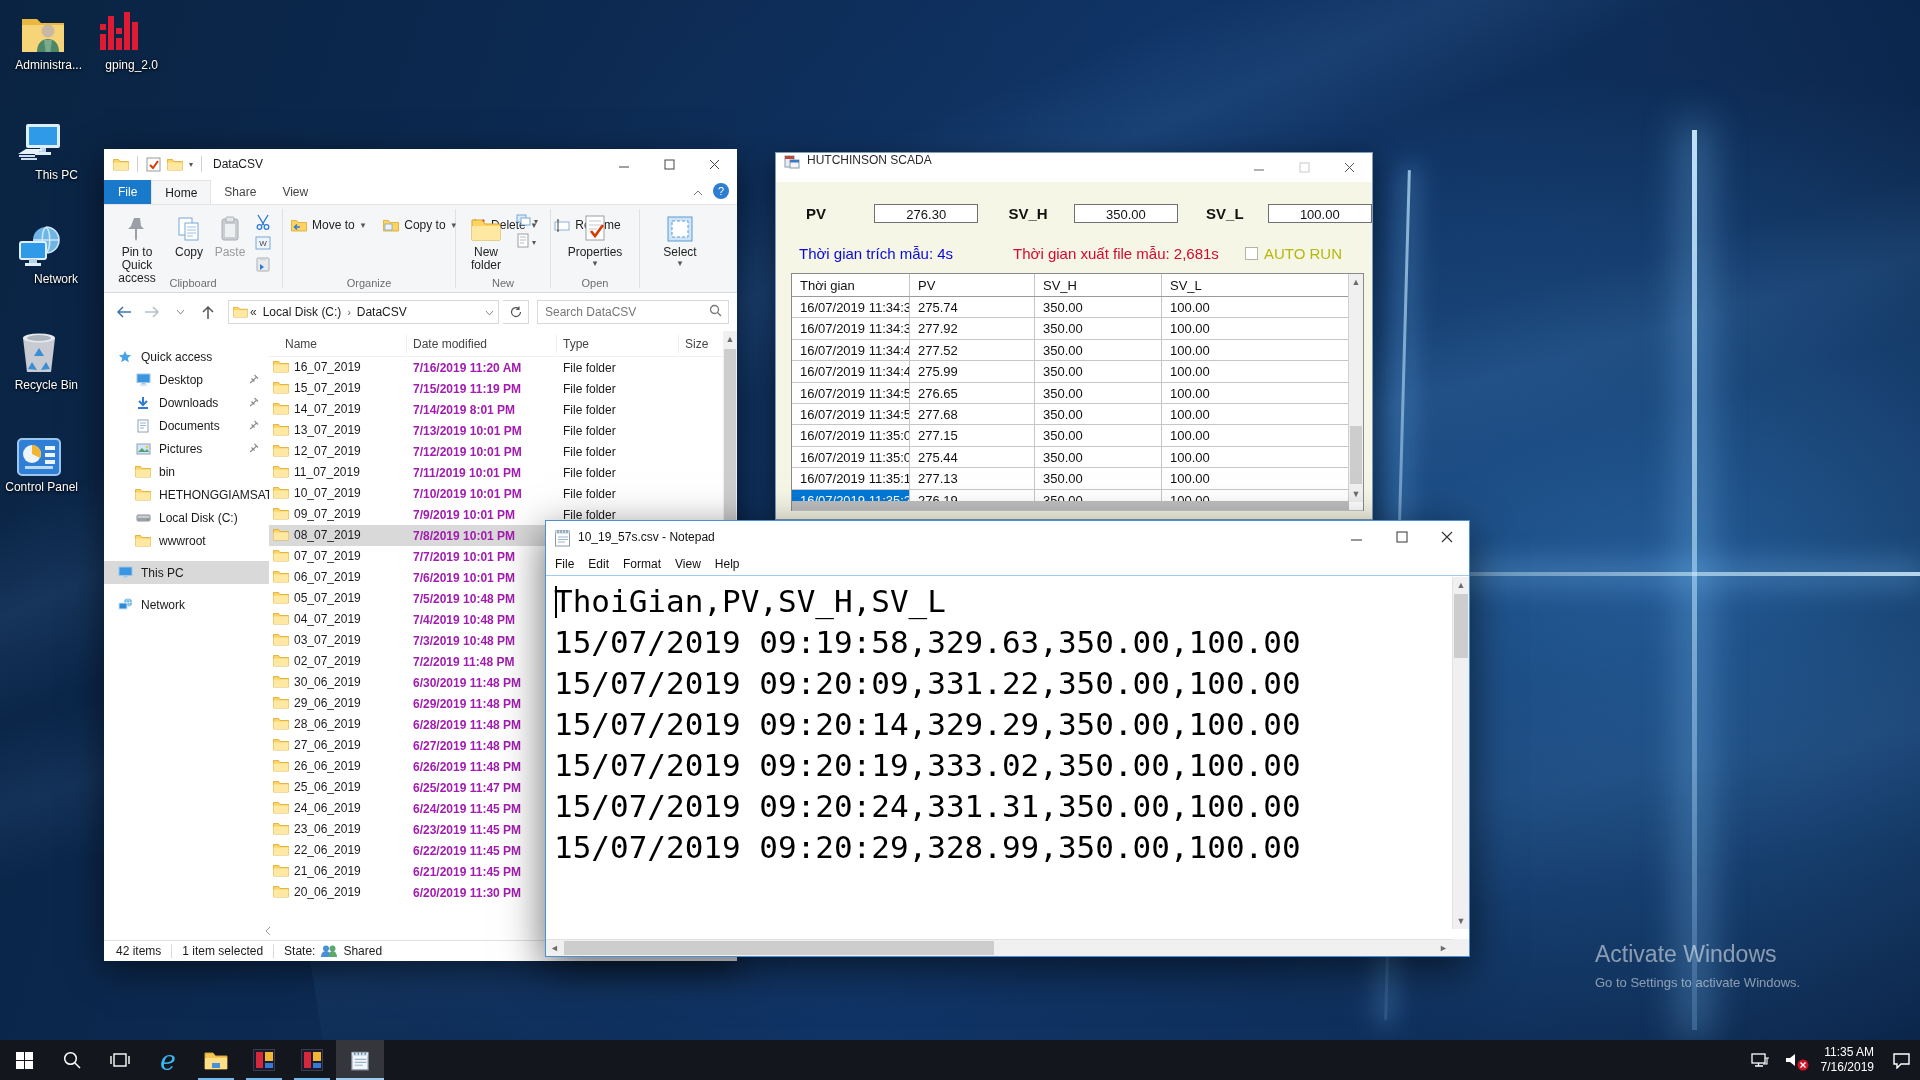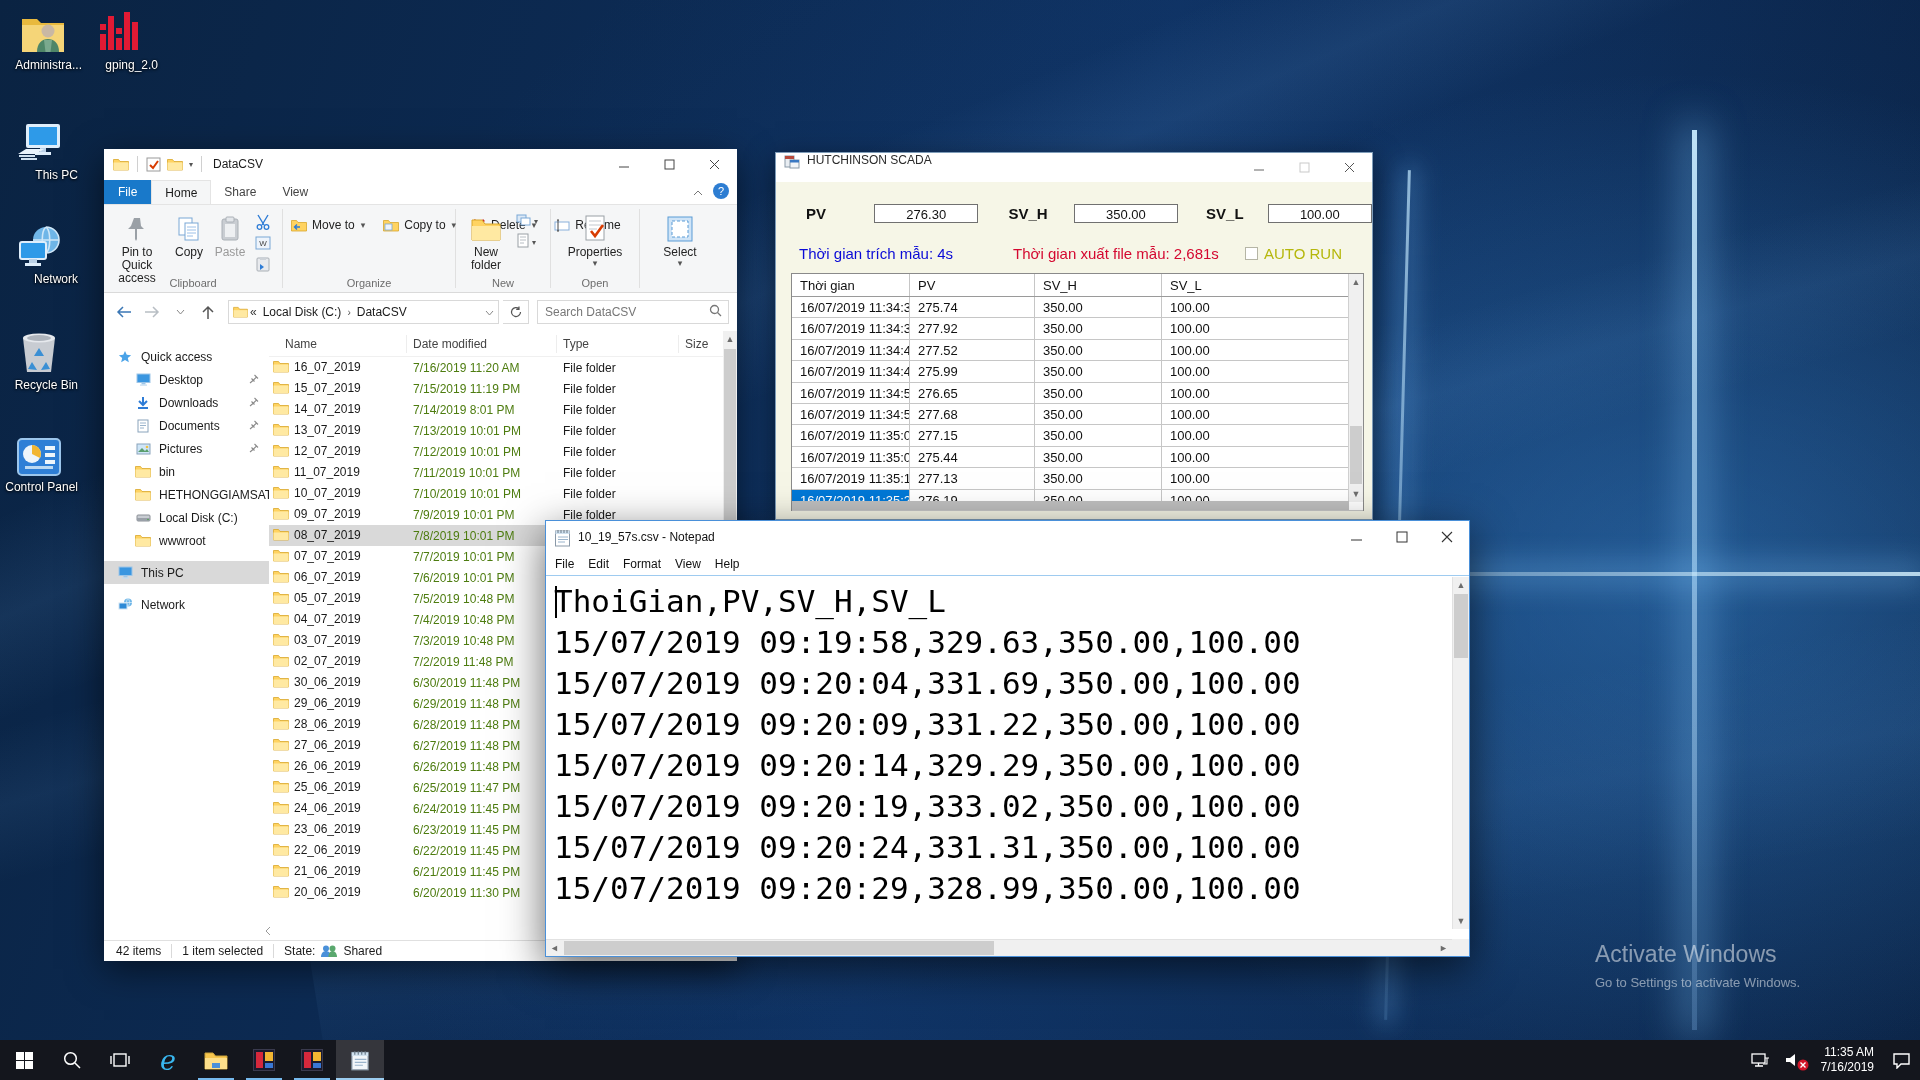--- a/index.html
+++ b/index.html
@@ -95,21 +95,21 @@
   #fx-cols { display:flex; height:26px; align-items:center; color:#444; border-bottom:1px solid #f0f0f0; }
   .colh { padding-left:6px; border-right:1px solid #ededed; height:18px; line-height:18px; }
   .colh.c-name { width:138px; padding-left:16px; }
   .colh.c-mod { width:150px; }
   .colh.c-type { width:122px; }
   .colh.c-size { flex:1; border-right:none; }
   .file-row { display:flex; height:21px; align-items:center; }
   .file-row.selected { background:#d9d9d9; }
   .fcell { white-space:nowrap; overflow:hidden; }
   .fc-name { width:138px; padding-left:4px; display:flex; gap:5px; }
-  .fc-mod { width:150px; padding-left:6px; color:#4d7c0f; }
+  .fc-mod { width:150px; padding-left:6px; color:#a21caf;font-weight:bold; }
   .fc-type { width:122px; padding-left:6px; }
   .fc-size { flex:1; }
   #fx-vscroll { position:absolute; right:0; top:0; width:14px; height:100%; background:#f0f0f0; }
   #fx-vthumb { position:absolute; left:1px; right:1px; top:18px; height:372px; background:#cdcdcd; }
   .scroll-arrow { position:absolute; left:0; right:0; height:16px; display:flex; align-items:center; justify-content:center; color:#6d6d6d; font-size:9px; }
   #fx-statusbar { height:21px; border-top:1px solid #e0e0e0; display:flex; align-items:center; padding-left:12px; font-size:12px; color:#1a1a1a; background:#fff; }
   .st-sep { width:1px; height:14px; background:#d9d9d9; margin:0 10px; }
   #fx-statusbar .st-item { display:flex; align-items:center; gap:5px; }
 
   
@@ -1139,21 +1139,20 @@
         <span class="np-menu-item">Edit</span>
         <span class="np-menu-item">Format</span>
         <span class="np-menu-item">View</span>
         <span class="np-menu-item">Help</span>
       </div>
     <div id="np-textarea">
       <div id="np-caret"></div>
       <div id="np-lines">
           <div class="np-line">ThoiGian,PV,SV_H,SV_L</div>
           <div class="np-line">15/07/2019 09:19:58,329.63,350.00,100.00</div>
-          <div class="np-line">15/07/2019 09:20:04,331.69,350.00,100.00</div>
           <div class="np-line">15/07/2019 09:20:09,331.22,350.00,100.00</div>
           <div class="np-line">15/07/2019 09:20:14,329.29,350.00,100.00</div>
           <div class="np-line">15/07/2019 09:20:19,333.02,350.00,100.00</div>
           <div class="np-line">15/07/2019 09:20:24,331.31,350.00,100.00</div>
           <div class="np-line">15/07/2019 09:20:29,328.99,350.00,100.00</div>
         </div>
     </div>
     <div id="np-vscroll">
       <div class="scroll-arrow" style="top:0;">▲</div>
       <div id="np-vthumb"></div>

